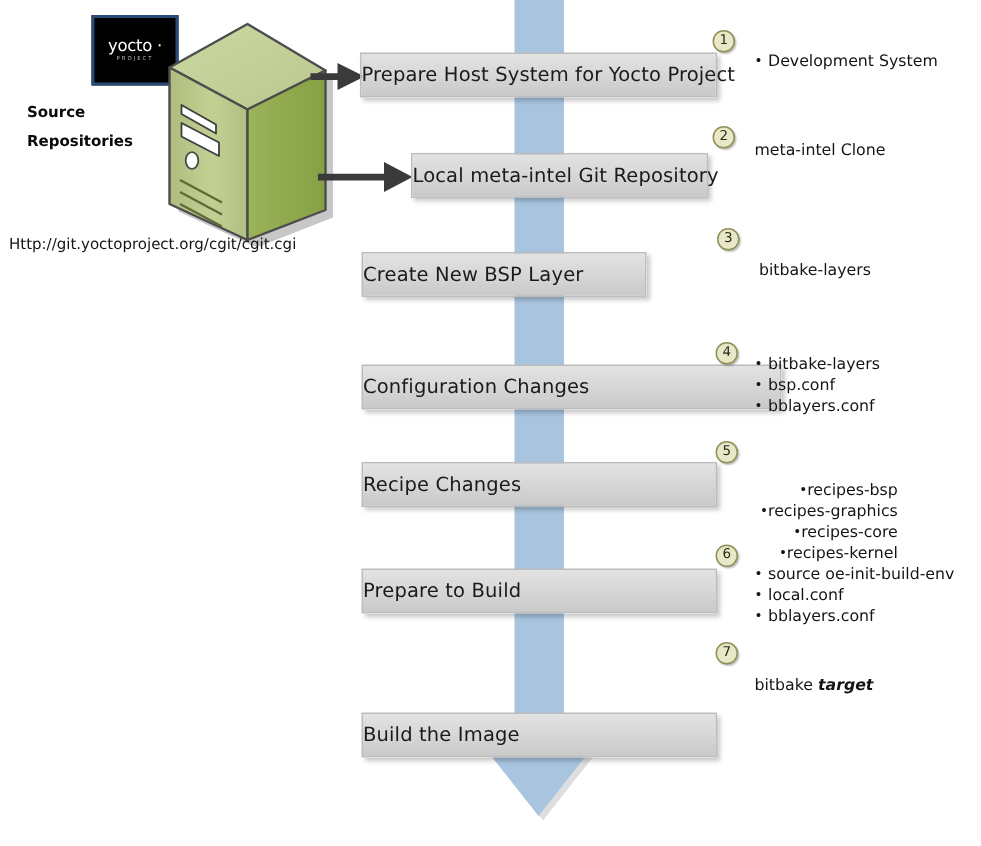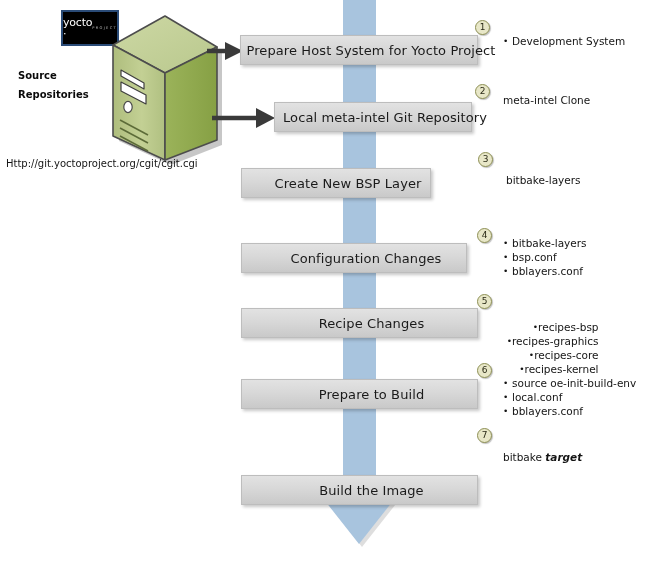--- a/index.html
+++ b/index.html
@@ -50,23 +50,21 @@
 
   
   .pbox {
     position: absolute;
     height: 30px;
     background: linear-gradient(to bottom, #e2e2e2 0%, #d8d8d8 45%, #c9c9c9 100%);
     border: 1px solid #bdbdbd;
     box-shadow: 2px 2px 3px rgba(0,0,0,0.22);
     display: flex;
     align-items: center;
-    justify-content: center;
     box-sizing: border-box;
-    padding-left: 24px;
   }
   .pbox span {
     font-size: 13px;
     color: #1a1a1a;
     white-space: nowrap;
     letter-spacing: 0.1px;
   }
 
   
   .step-circle {
@@ -127,25 +125,26 @@
     color: #141414;
     white-space: nowrap;
   }
 
   
   .yocto-logo {
     position: absolute;
     left: 61px;
     top: 10px;
     width: 58px;
-    height: 36px;
+    height: 47px;
     background: #000000;
     border: 2px solid #2a4b77;
     box-sizing: border-box;
     display: flex;
+    flex-direction: column;
     align-items: center;
     justify-content: center;
   }
   .yocto-logo .y-main {
     color: #ffffff;
     font-size: 11px;
     line-height: 11px;
     letter-spacing: -0.2px;
   }
   .yocto-logo .y-sub {
@@ -253,21 +252,21 @@
   <div class="pbox" style="left:241px; top:168px; width:190px;">
     <span>Create New BSP Layer</span>
   </div>
   <div class="step-circle" style="left:478px; top:152px;">
     <span>3</span>
   </div>
   <div class="annot" style="left:506px; top:173px;">
     <span style="display:block;">bitbake-layers</span>
   </div>
 
-  <div class="pbox" style="left:241px; top:243px; width:226px;">
+  <div class="pbox" style="left:241px; top:243px; width:280px;">
     <span>Configuration Changes</span>
   </div>
   <div class="step-circle" style="left:477px; top:228px;">
     <span>4</span>
   </div>
   <div class="annot" style="left:503px; top:236px;">
     <span class="bullet-row">bitbake-layers</span>
     <span class="bullet-row">bsp.conf</span>
     <span class="bullet-row">bblayers.conf</span>
   </div>

